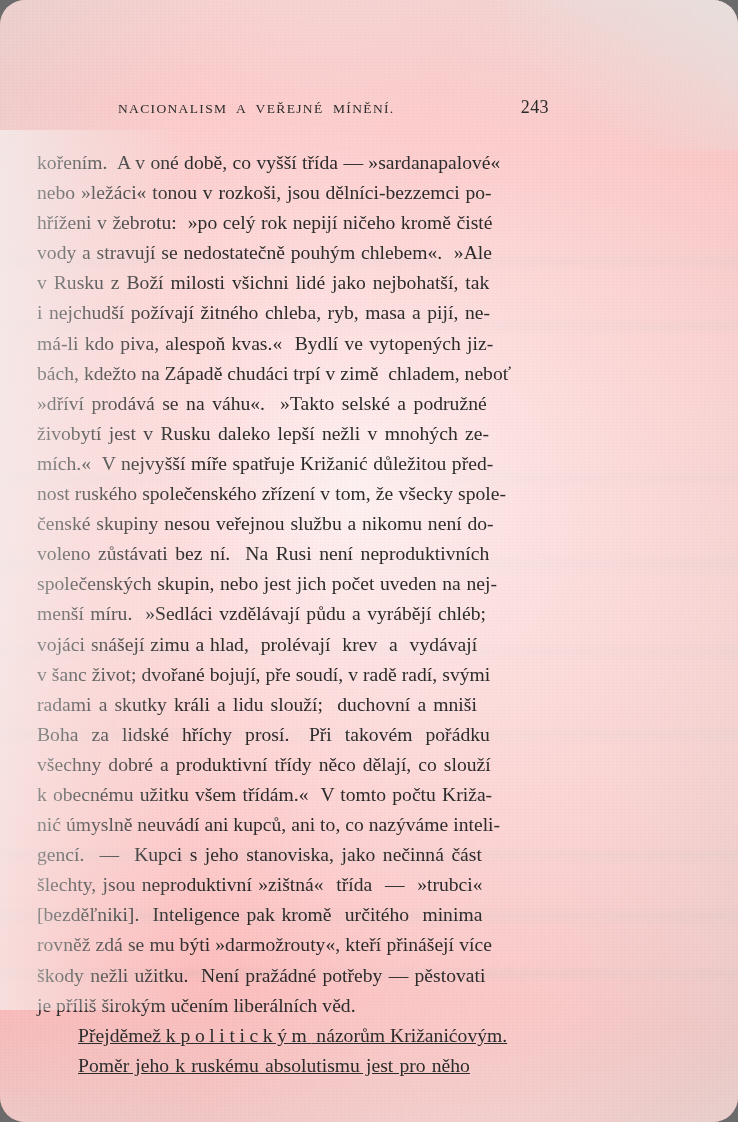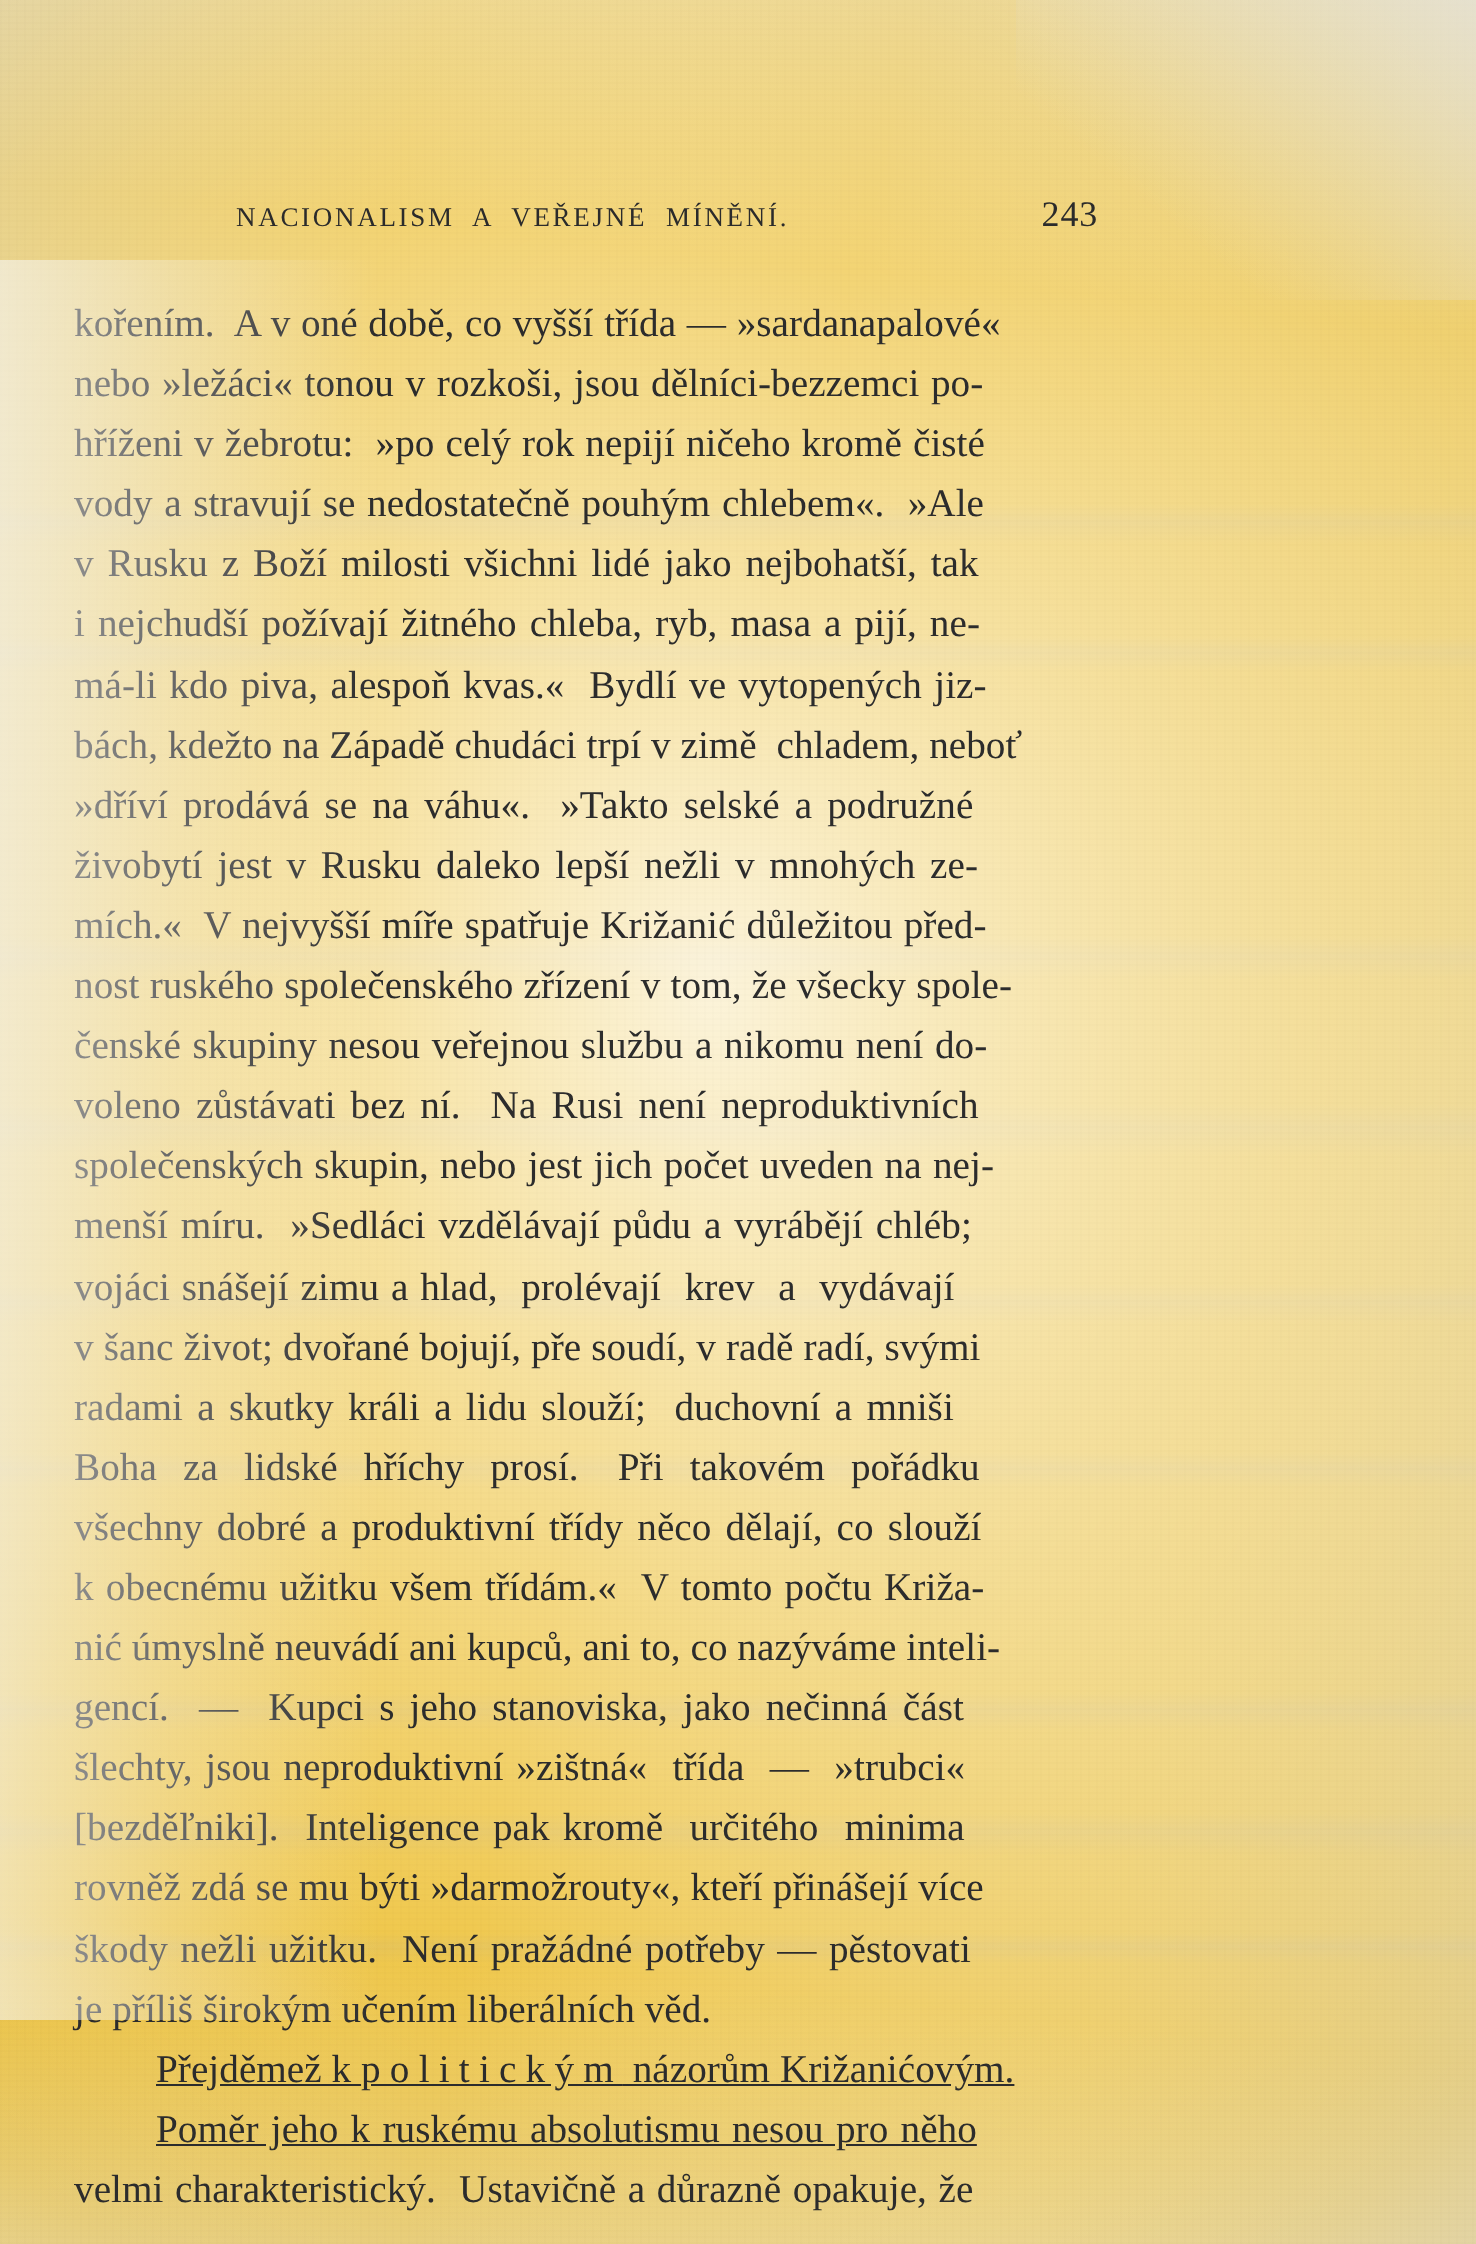--- a/index.html
+++ b/index.html
@@ -132,21 +132,21 @@
     z-index: 6;
     pointer-events: none;
     background: linear-gradient(220deg,
         rgba(228,228,225,0.70) 0%,
         rgba(240,240,238,0.00) 70%);
   }
 </style>
 </head>
 <body>
 
-<div id="page" style="background: #eab308;">
+<div id="page" style="background: #fca5a5; border-radius: 25px;">
 
   <div id="paper-tone"></div>
   <div id="paper-grain"></div>
   <div id="fade-left"></div>
   <div id="fade-top-right"></div>
 
   <div id="bands">
       <div class="band" style="left: 0px; width: 738px; top: 252px; height: 20px;"></div>
       <div class="band" style="left: 0px; width: 738px; top: 318px; height: 18px;"></div>
       <div class="band" style="left: 0px; width: 738px; top: 468px; height: 22px;"></div>
@@ -187,17 +187,16 @@
       <div class="ln" style="color: rgb(44, 44, 44); word-spacing: 2.1px;">všechny dobré a produktivní třídy něco dělají, co slouží</div>
       <div class="ln" style="color: rgb(44, 44, 44); word-spacing: 1.2px;">k obecnému užitku všem třídám.«  V tomto počtu Križa-</div>
       <div class="ln" style="color: rgb(44, 44, 44); word-spacing: 0px;">nić úmyslně neuvádí ani kupců, ani to, co nazýváme inteli-</div>
       <div class="ln" style="color: rgb(44, 44, 44); word-spacing: 2.6px;">gencí.  —  Kupci s jeho stanoviska, jako nečinná část</div>
       <div class="ln" style="color: rgb(44, 44, 44); word-spacing: 1.4px;">šlechty, jsou neproduktivní »zištná«  třída  —  »trubci«</div>
       <div class="ln" style="color: rgb(44, 44, 44); word-spacing: 1.7px;">[bezděľniki].  Inteligence pak kromě  určitého  minima</div>
       <div class="ln" style="color: rgb(44, 44, 44); word-spacing: 0.2px;">rovněž zdá se mu býti »darmožrouty«, kteří přinášejí více</div>
       <div class="ln" style="color: rgb(44, 44, 44); word-spacing: 1.3px;">škody nežli užitku.  Není pražádné potřeby — pěstovati</div>
       <div class="ln" style="color: rgb(44, 44, 44); word-spacing: 0px;">je příliš širokým učením liberálních věd.</div>
       <div class="ln ind" style="color: rgb(44, 44, 44);"><span>Přejděmež k </span><span style="letter-spacing: 4.6px;">politickým</span><span> názorům Križanićovým.</span></div>
-      <div class="ln ind" style="color: rgb(44, 44, 44); word-spacing: 1.2px;">Poměr jeho k ruskému absolutismu nesou pro něho</div>
-      <div class="ln" style="color: rgb(44, 44, 44); word-spacing: 0.9px;">velmi charakteristický.  Ustavičně a důrazně opakuje, že</div>
+      <div class="ln ind" style="color: rgb(44, 44, 44); word-spacing: 1.2px;">Poměr jeho k ruskému absolutismu jest pro něho</div>
     </div>
 
 </div>
 
 </body></html>

